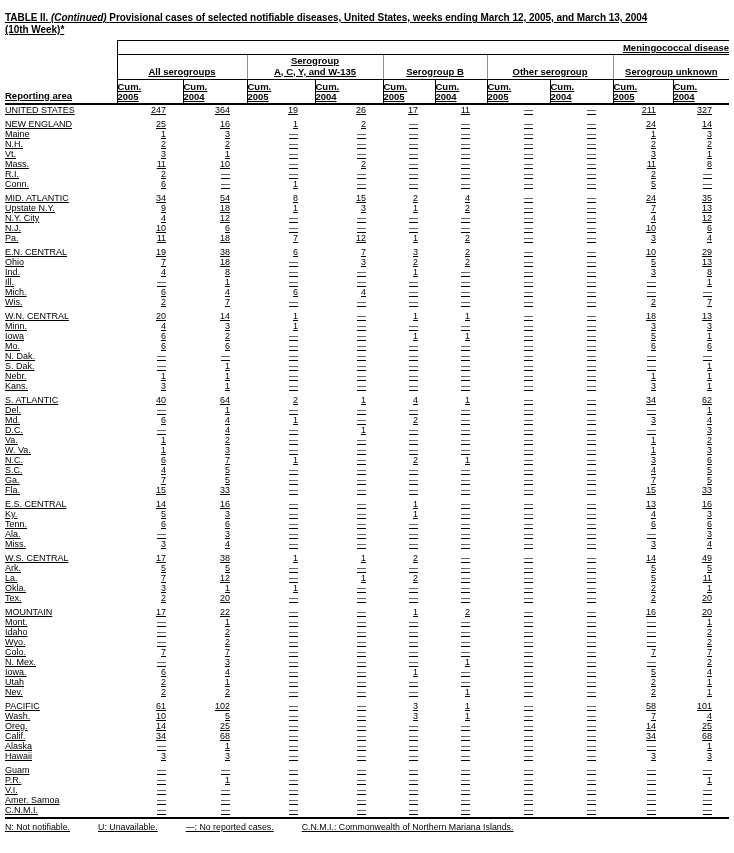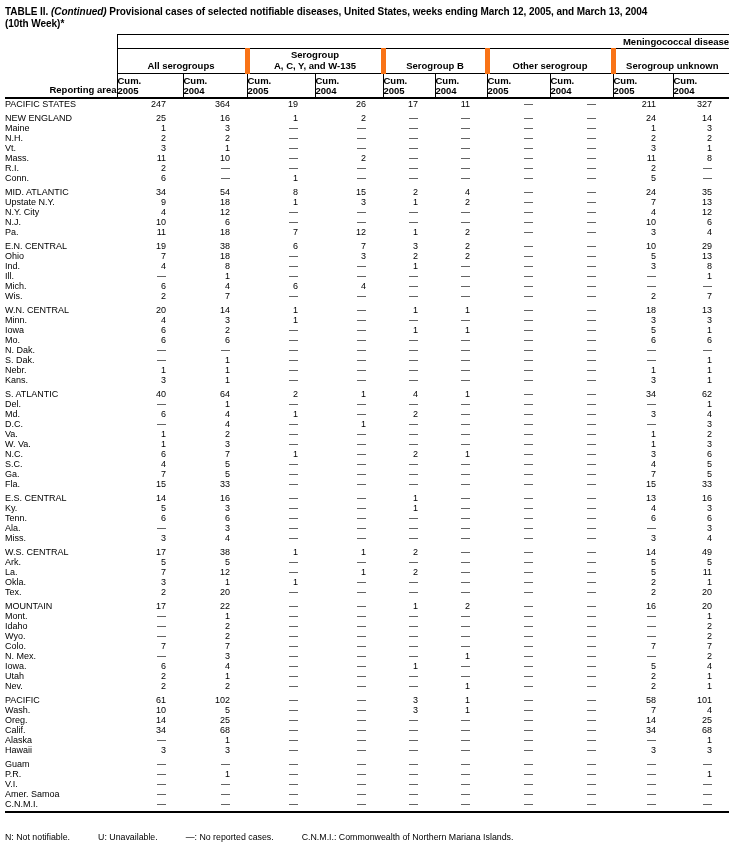--- a/index.html
+++ b/index.html
@@ -2,39 +2,39 @@
 <html><head>
 <meta charset="utf-8">
 <style>
   html, body { margin: 0; padding: 0; }
   body {
     width: 734px; height: 853px;
     background: #ffffff; color: #000000;
     font-family: "Liberation Sans", sans-serif;
     -webkit-font-smoothing: antialiased;
   }
-  .page { padding: 6px 5px 0 5px; }
+  .page { padding: 12px 5px 0 5px; text-decoration: underline; }
 
   .title {
     font-weight: bold;
     font-size: 10px;
     line-height: 12px;
     letter-spacing: -0.05px;
   }
   .title .cont { font-style: italic; }
 
   table.main {
     border-collapse: collapse;
     table-layout: fixed;
     width: 724px;
     margin-top: 4px;
   }
   thead th { font-weight: bold; padding: 0; }
   th.area-head {
-    text-align: right;
+    text-align: left;
     vertical-align: bottom;
     font-size: 9.5px;
     border-right: 1px solid #000;
     border-bottom: 2px solid #000;
     padding-bottom: 2px;
   }
   th.disease {
     border-top: 1px solid #000;
     border-bottom: 1px solid #000;
     font-size: 9.5px;
@@ -44,21 +44,21 @@
   th.group {
     border-bottom: 1px solid #000;
     vertical-align: bottom;
     text-align: center;
     font-size: 9.5px;
     line-height: 10.5px;
     height: 22px;
     padding-bottom: 2px;
     white-space: pre-line;
   }
-  th.group.gl { border-left: 5px solid #f97316; }
+  th.group.gl { border-left: 1px solid #f97316; }
   th.cum {
     font-size: 9.5px;
     line-height: 10px;
     height: 23px;
     text-align: left;
     vertical-align: middle;
     border-bottom: 2px solid #000;
   }
   th.cum.sep { border-left: 1px solid #000; }
 
@@ -72,21 +72,21 @@
   }
   td.area { text-align: left; }
   td.val  { text-align: right; padding-right: 17px; }
   tr.spacer td { height: 4px; line-height: 4px; font-size: 1px; }
 
   .bottom-rule {
     width: 724px;
     border-top: 2px solid #000;
     margin-top: 2px;
   }
-  .footnotes { margin-top: 19px; }
+  .footnotes { margin-top: 3px; }
   .legend { display: flex; font-size: 8.8px; line-height: 10px; }
   .legend span { margin-right: 28px; }
   .legend span:last-child { margin-right: 0; }
   .note { font-size: 8.8px; line-height: 10px; margin-top: 1px; padding-left: 2px; }
 </style>
 </head>
 <body>
 
 <div class="page">
 
@@ -132,21 +132,21 @@
           <th class="cum sep">Cum.<br>2005</th>
           <th class="cum sep">Cum.<br>2004</th>
           <th class="cum sep">Cum.<br>2005</th>
           <th class="cum sep">Cum.<br>2004</th>
           <th class="cum sep">Cum.<br>2005</th>
           <th class="cum sep">Cum.<br>2004</th>
         </tr>
     </thead>
     <tbody>
         <tr>
-          <td class="area">PACIFIC STATES</td>
+          <td class="area">UNITED STATES</td>
           <td class="val">247</td>
           <td class="val">364</td>
           <td class="val">19</td>
           <td class="val">26</td>
           <td class="val">17</td>
           <td class="val">11</td>
           <td class="val">—</td>
           <td class="val">—</td>
           <td class="val">211</td>
           <td class="val">327</td>

